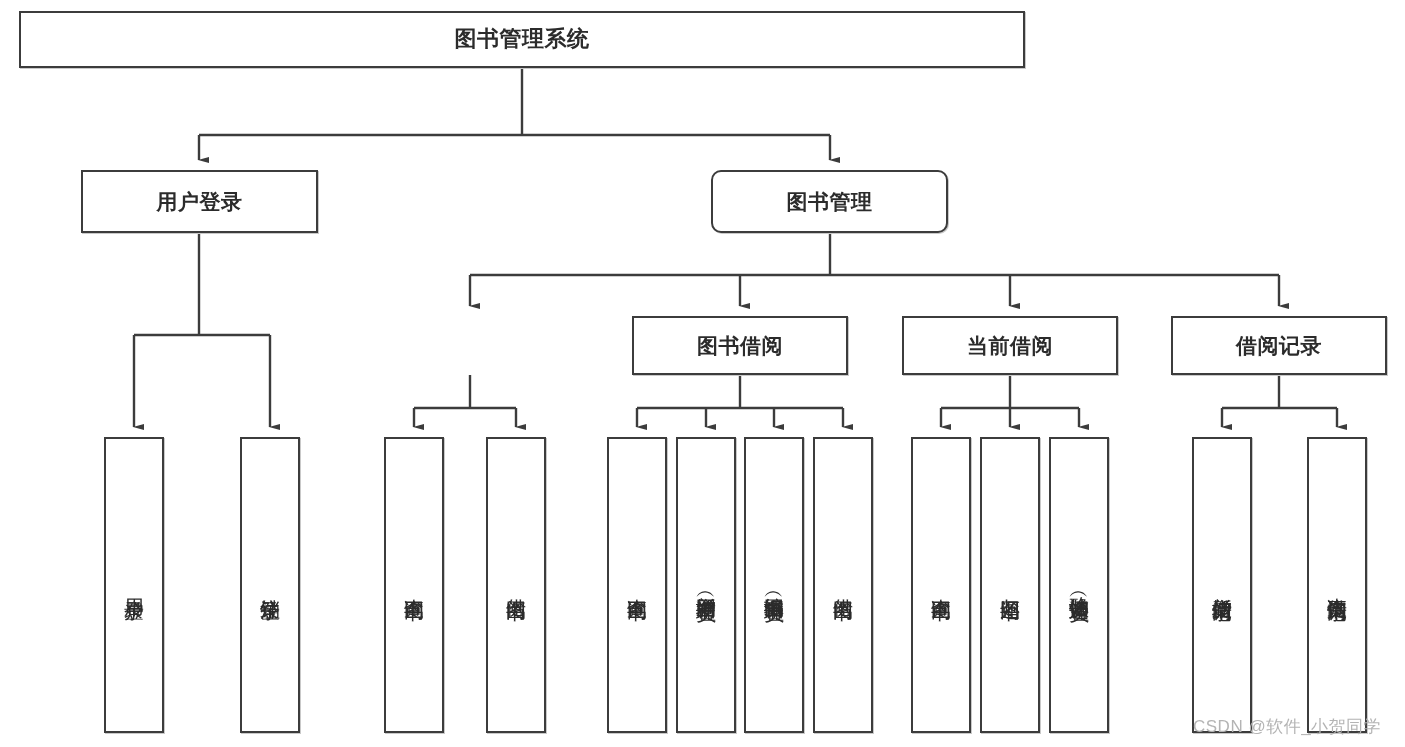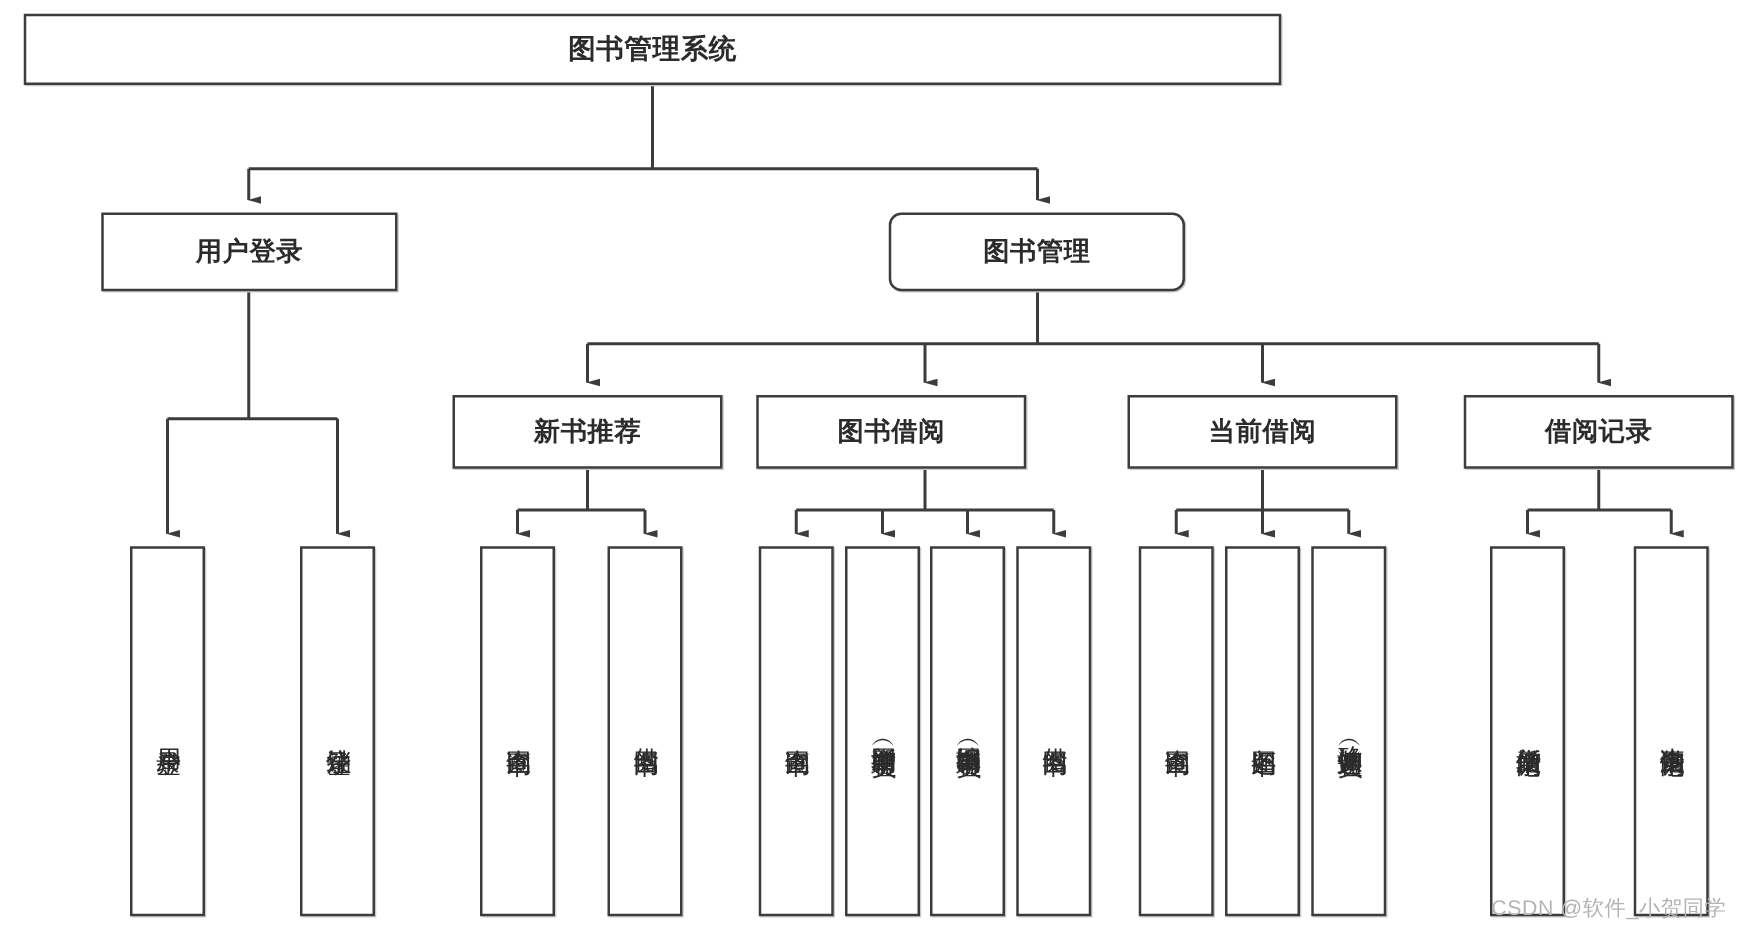--- a/index.html
+++ b/index.html
@@ -126,25 +126,22 @@
   </div>
 
   <div class="node horizontal" style="left:81px; top:170px; width:237px; height:63px;">
     <span class="label">用户登录</span>
   </div>
 
   <div class="node horizontal" style="left:711px; top:170px; width:237px; height:63px;border-radius:10px;">
     <span class="label">图书管理</span>
   </div>
 
-  <div class="node horizontal" style="left:362px; top:316px; width:216px; height:59px;">
-    <span class="label">新书推荐</span>
-  </div>
-
-  <div class="node horizontal" style="left:605px; top:316px; width:216px; height:59px;">
+
+  <div class="node horizontal" style="left:632px; top:316px; width:216px; height:59px;">
     <span class="label">图书借阅</span>
   </div>
 
   <div class="node horizontal" style="left:902px; top:316px; width:216px; height:59px;">
     <span class="label">当前借阅</span>
   </div>
 
   <div class="node horizontal" style="left:1171px; top:316px; width:216px; height:59px;">
     <span class="label">借阅记录</span>
   </div>

